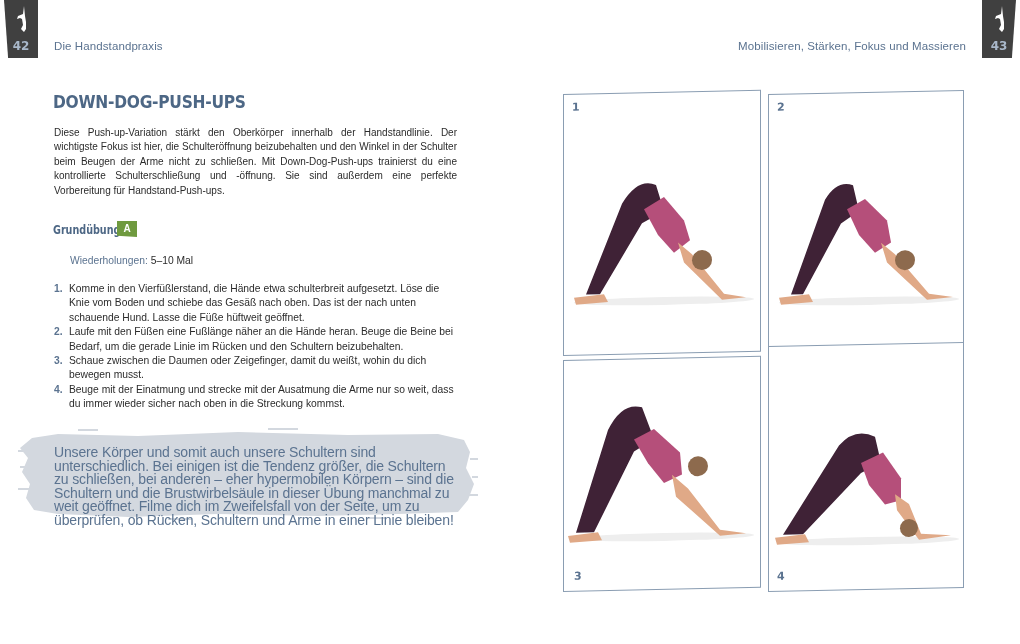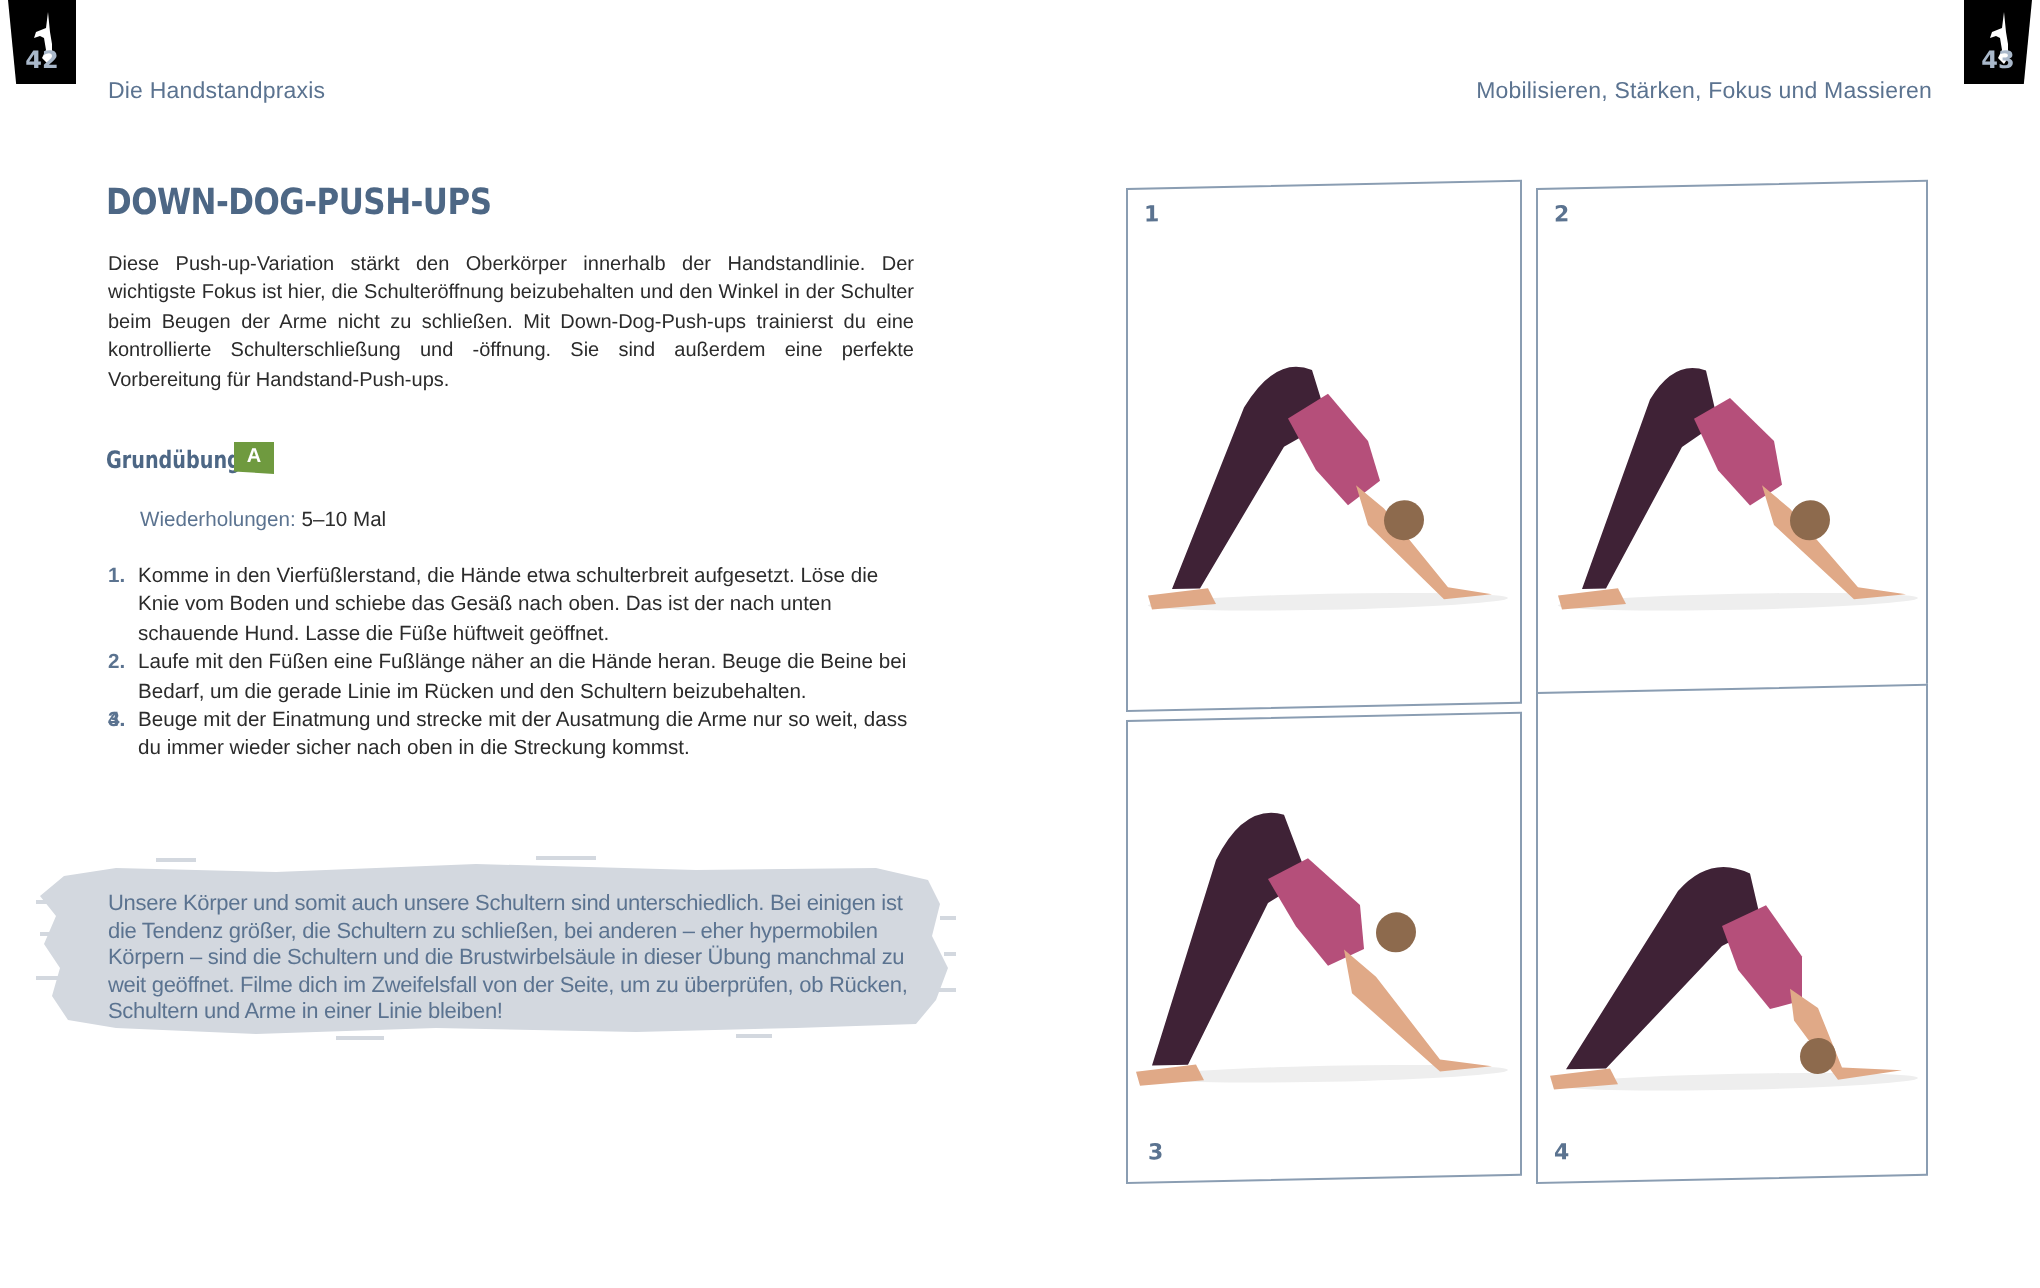--- a/index.html
+++ b/index.html
@@ -1,22 +1,22 @@
 <!DOCTYPE html>
 <html><head>
 <meta charset="utf-8">
 <style>
   html, body { margin:0; padding:0; }
   body {
     width:1020px; height:644px; position:relative; overflow:hidden;
     background:#ffffff; font-family:"Liberation Sans", sans-serif; color:#2b2b2b;
   }
   .tab {
-    position:absolute; top:0; width:34px; height:42px;
-    background:#000000;
+    position:absolute; top:0; width:34px; height:58px;
+    background:#404040;
   }
   .tab.left { left:0; clip-path:polygon(0 0,100% 0,100% 100%,12% 100%); left:4px; }
   .tab.right { right:0; clip-path:polygon(0 0,100% 0,88% 100%,0 100%); right:4px; }
   .tab .num {
     position:absolute; bottom:5px; left:0; right:0; text-align:center;
     color:#a9b8ca; font-weight:bold; font-size:12px; font-family:"DejaVu Sans", sans-serif;
   }
   .tab .logo { position:absolute; top:5px; left:9px; width:18px; height:28px; }
   .running-head {
     position:absolute; top:40px; font-size:11.5px; color:#5b7390; letter-spacing:0.1px;
@@ -50,21 +50,21 @@
 
   .steps { position:absolute; left:54px; top:282px; width:403px; margin:0; padding:0; list-style:none; }
   .steps li { position:relative; padding-left:15px; font-size:10.3px; line-height:14.4px; color:#2b2b2b; }
   .steps li .n { position:absolute; left:0; top:0; color:#5b7390; font-weight:bold; }
 
   .note-bg {
     position:absolute; left:18px; top:428px; width:462px; height:92px;
   }
   .note-text {
     position:absolute; left:54px; top:446px; width:400px;
-    font-size:11px; line-height:13.6px; color:#5b7390;
+    font-size:14px; line-height:13.6px; color:#5b7390;
     font-family:"Liberation Sans", sans-serif; letter-spacing:-0.15px;
   }
 
   .panel {
     position:absolute; background:#fff; border:1.5px solid #8a9db2; box-sizing:border-box; overflow:hidden;
   }
   .panel .pnum {
     position:absolute; font-size:11px; font-weight:bold; color:#5b7390;
     font-family:"DejaVu Sans", sans-serif;
   }
@@ -96,21 +96,21 @@
 <div class="level-badge">A</div>
 
 <div class="reps">
   <span class="label">Wiederholungen:</span>
   <span class="val">5–10 Mal</span>
 </div>
 
 <ol class="steps">
   <li><span class="n">1.</span><span>Komme in den Vierfüßlerstand, die Hände etwa schulterbreit aufgesetzt. Löse die Knie vom Boden und schiebe das Gesäß nach oben. Das ist der nach unten schauende Hund. Lasse die Füße hüftweit geöffnet.</span></li>
   <li><span class="n">2.</span><span>Laufe mit den Füßen eine Fußlänge näher an die Hände heran. Beuge die Beine bei Bedarf, um die gerade Linie im Rücken und den Schultern beizubehalten.</span></li>
-  <li><span class="n">3.</span></li>
+  <li><span class="n">3.</span><span>Schaue zwischen die Daumen oder Zeigefinger, damit du weißt, wohin du dich bewegen musst.</span></li>
   <li><span class="n">4.</span><span>Beuge mit der Einatmung und strecke mit der Ausatmung die Arme nur so weit, dass du immer wieder sicher nach oben in die Streckung kommst.</span></li>
 </ol>
 
 <svg class="note-bg" viewBox="0 0 462 92" preserveAspectRatio="none">
   <path d="M14 10 L40 6 L120 8 L220 4 L330 7 L420 6 L446 12 L452 24 L448 40 L456 56 L450 72 L440 84 L380 86 L300 88 L200 86 L110 89 L40 86 L16 82 L8 70 L12 56 L4 44 L10 30 L2 20 Z" fill="#d3d8df"></path>
   <g fill="#d3d8df">
     <rect x="0" y="22" width="10" height="2"></rect>
       <rect x="2" y="38" width="8" height="2"></rect>
     <rect x="0" y="60" width="12" height="2"></rect>
       <rect x="452" y="30" width="8" height="2"></rect>

